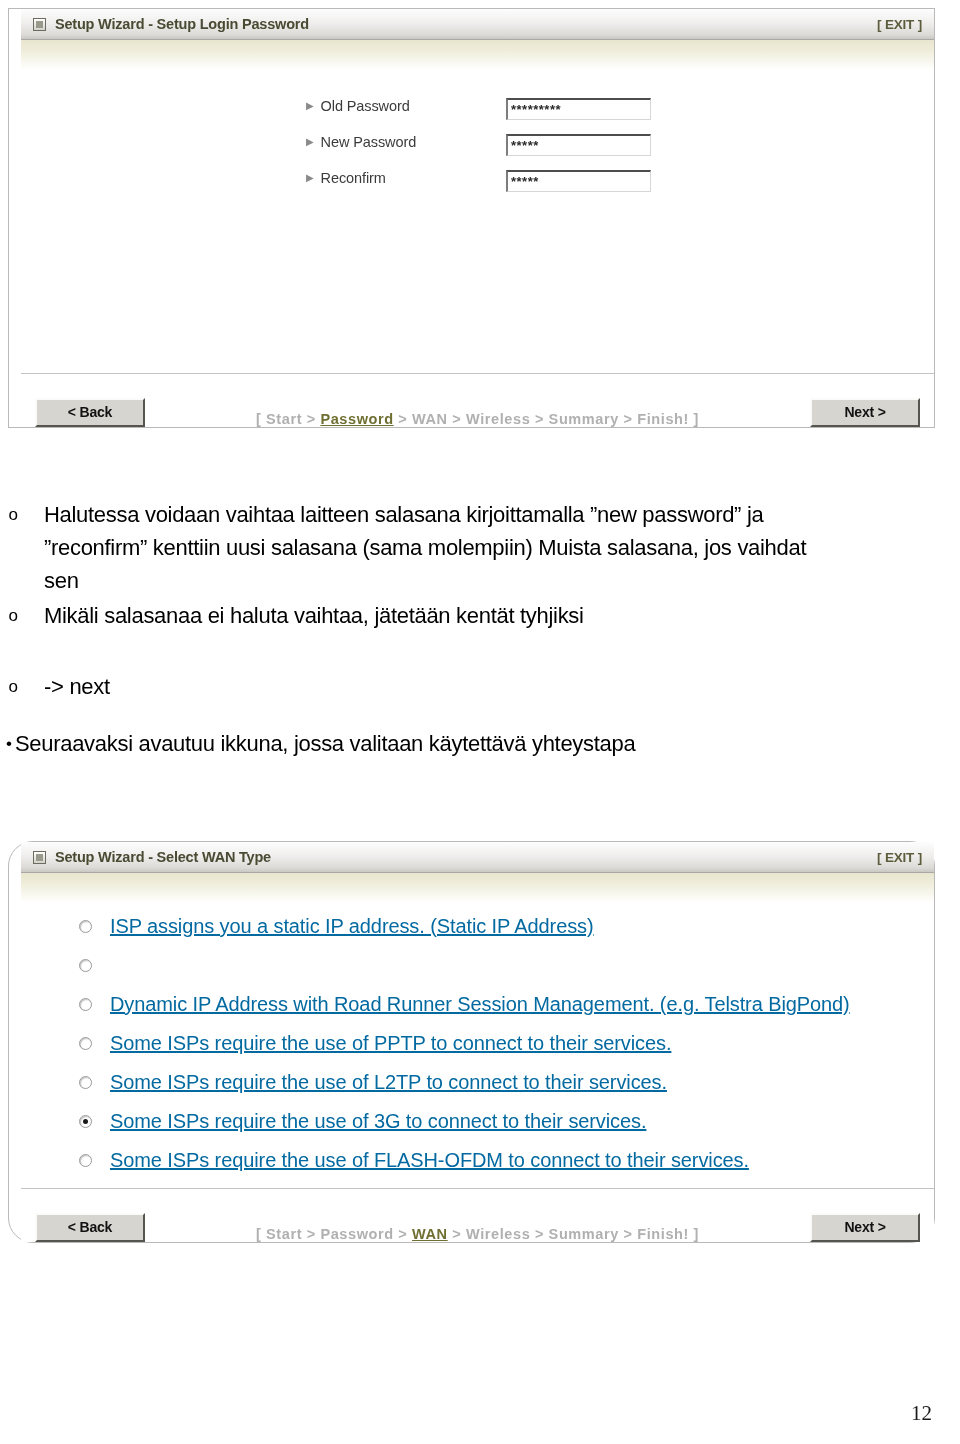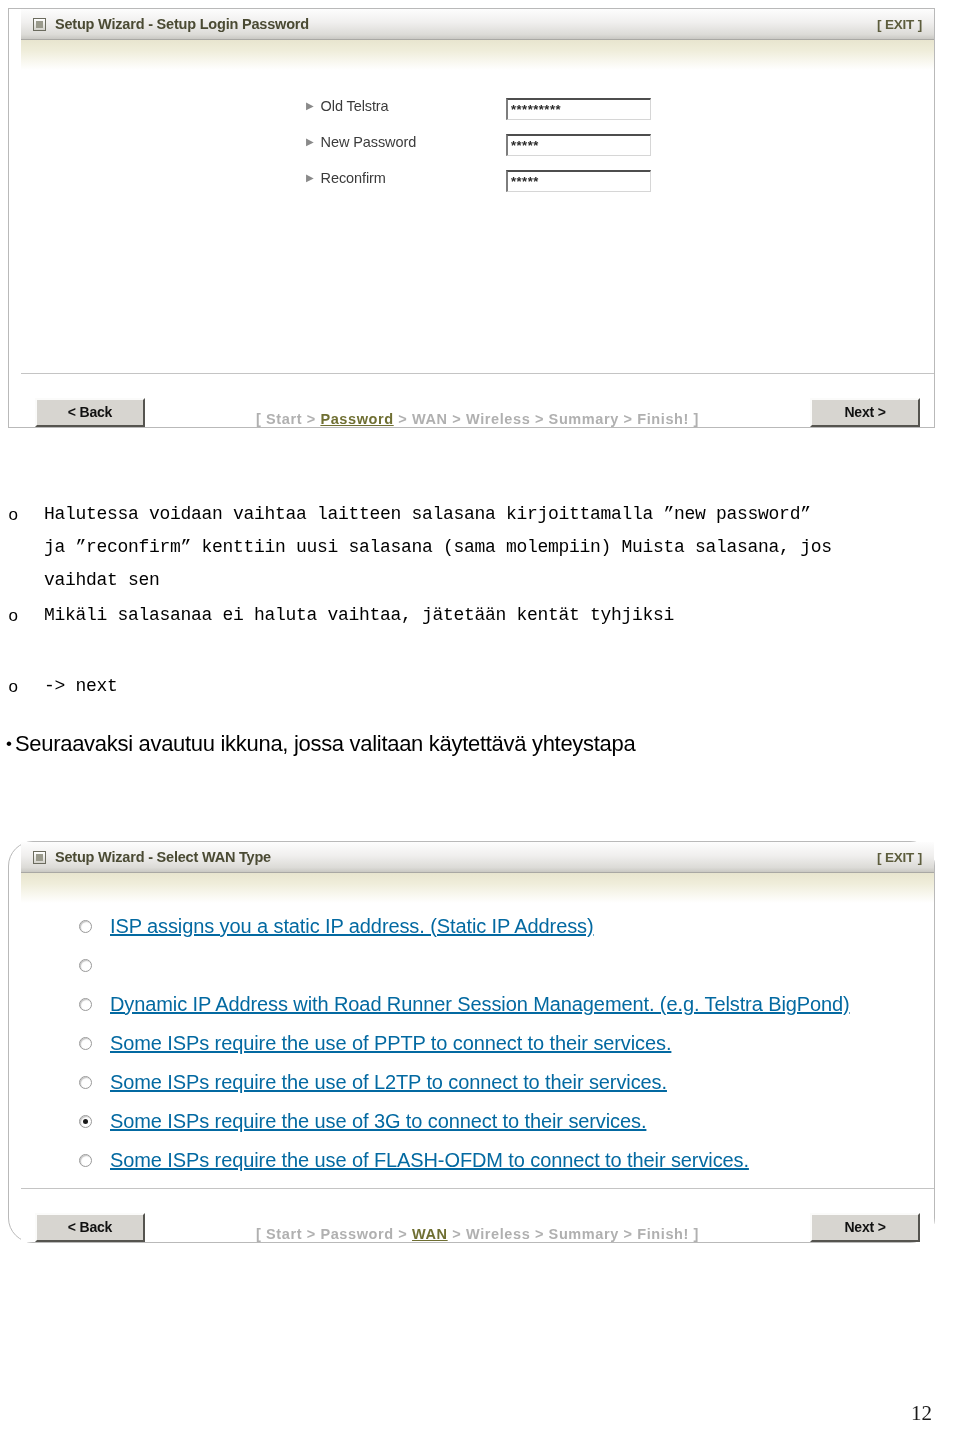--- a/index.html
+++ b/index.html
@@ -219,26 +219,25 @@
     flex: 0 0 auto;
     text-align: right;
     padding-right: 26px;
     box-sizing: border-box;
     font-size: 17px;
     line-height: 33px;
     color: #000000;
     font-family: "Liberation Sans", sans-serif;
   }
   .note-text {
-    font-size: 18px;
+    font-size: 22px;
     line-height: 33px;
     color: #000000;
     letter-spacing: -0.3px;
     max-width: 790px;
-    font-family: Liberation Mono, monospace;
   }
   .note-spacer { height: 36px; }
   .note-final {
     display: flex;
     align-items: flex-start;
     margin-top: 24px;
     padding-left: 6px;
   }
   .note-bullet-dot {
     font-size: 17px;
@@ -272,21 +271,21 @@
     <span class="titlebar-title">Setup Wizard - Setup Login Password</span>
     <span class="titlebar-exit">[ EXIT ]</span>
   </div>
   <div class="panel-band"></div>
   <div class="panel-body" style="height:303px;">
     <div class="pw-rows">
 
       <div class="pw-row">
         <span class="pw-label">
           <span class="pw-arrow">▶</span>
-          <span>Old Telstra</span>
+          <span>Old Password</span>
         </span>
         <span class="pw-input">*********</span>
       </div>
 
       <div class="pw-row">
         <span class="pw-label">
           <span class="pw-arrow">▶</span>
           <span>New Password</span>
         </span>
         <span class="pw-input">*****</span>

